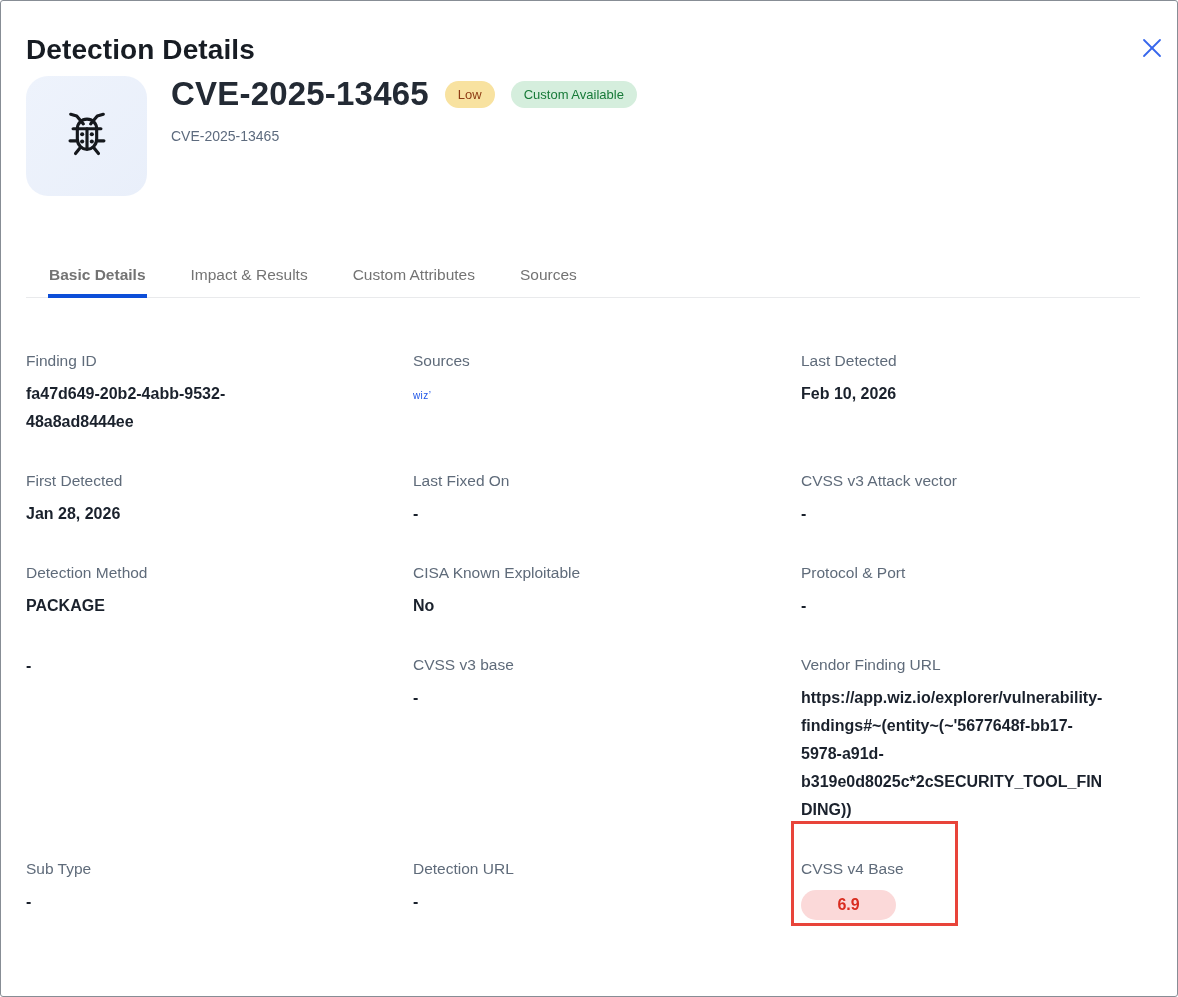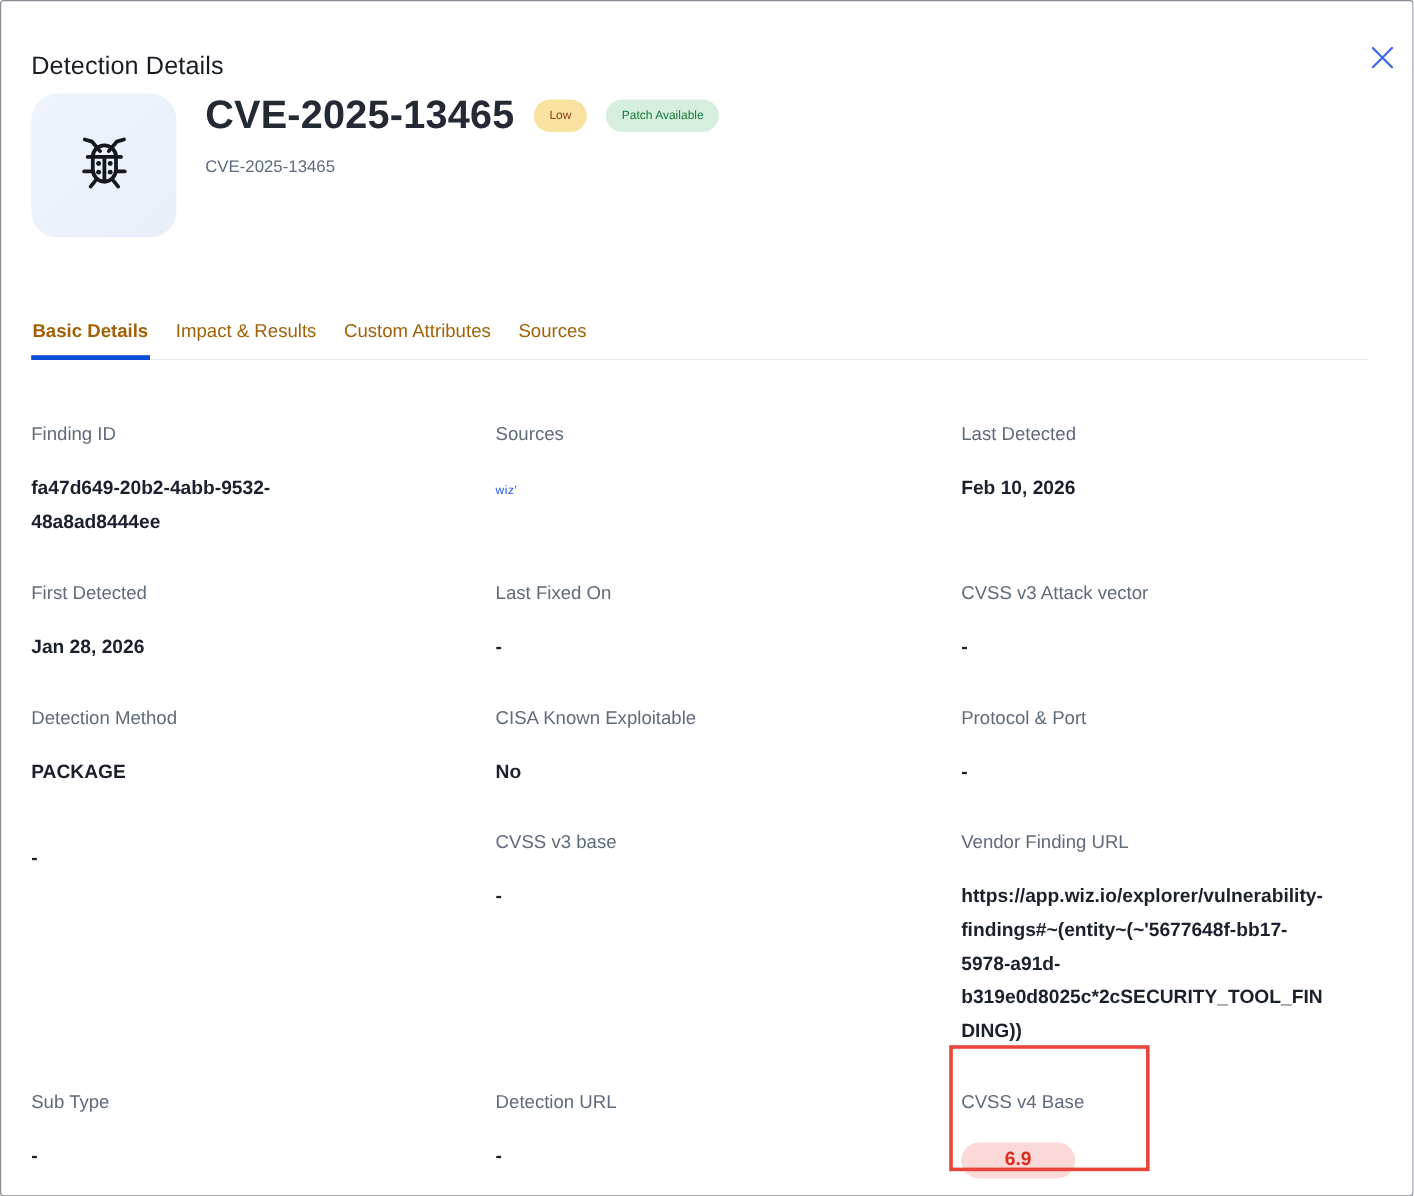--- a/index.html
+++ b/index.html
@@ -12,23 +12,23 @@
     height: 997px;
     background: #ffffff;
     border: 1px solid #878d95;
     border-radius: 3px;
     overflow: hidden;
     padding: 0 38px 0 25px;
   }
 
   
   .modal-title {
-    margin-top: 43px;
-    font-size: 21px;
-    font-weight: 400;
+    margin-top: 33px;
+    font-size: 28px;
+    font-weight: 700;
     color: #171c23;
     letter-spacing: 0.1px;
   }
   .close-btn {
     position: absolute;
     top: 34px;
     right: 12px;
     width: 26px;
     height: 26px;
     background: none;
@@ -58,21 +58,21 @@
     color: #232a34;
     letter-spacing: 0.2px;
     line-height: 1.05;
   }
   .badge {
     display: inline-flex;
     align-items: center;
     height: 27px;
     padding: 0 13px;
     border-radius: 999px;
-    font-size: 10px;
+    font-size: 13px;
     font-weight: 400;
     white-space: nowrap;
   }
   .badge-severity { background: var(--severity-low-bg); color: var(--severity-low-text); }
   .badge-patch    { background: var(--patch-bg); color: var(--patch-text); }
   .sub-heading {
     margin-top: 16px;
     font-size: 14px;
     color: #5d6b7e;
   }
@@ -82,23 +82,24 @@
     margin-top: 70px;
     width: 1114px;
     display: flex;
     gap: 21px;
     border-bottom: 1px solid #e9eaec;
   }
   .tab {
     position: relative;
     padding: 0 1px 13px 1px;
     font-size: 15.5px;
-    color: #a16207;
+    color: #737373;
     cursor: pointer;
     white-space: nowrap;
+    margin-left: 22px;
   }
   .tab.active { font-weight: 700; }
   .tab.active::after {
     content: "";
     position: absolute;
     left: 0; right: 0; bottom: -1px;
     height: 4px;
     background: var(--accent-blue);
   }
 
@@ -110,21 +111,21 @@
     row-gap: 24px;
   }
   .field { position: relative; }
   .field-label {
     font-size: 15.5px;
     line-height: 22px;
     color: #5f6b7a;
     margin-top: 10px;
   }
   .field-value {
-    margin-top: 20px;
+    margin-top: 8px;
     max-width: 305px;
     font-size: 16px;
     line-height: 28px;
     font-weight: 600;
     color: #1a212c;
     overflow-wrap: anywhere;
   }
   .wiz-logo {
     display: inline-block;
     margin-top: 4px;
@@ -187,21 +188,21 @@
         <circle cx="20" cy="22.5" r="1.7" fill="#15181d" stroke="none"></circle>
         <circle cx="28" cy="22.5" r="1.7" fill="#15181d" stroke="none"></circle>
         <circle cx="20" cy="28.5" r="1.7" fill="#15181d" stroke="none"></circle>
         <circle cx="28" cy="28.5" r="1.7" fill="#15181d" stroke="none"></circle>
       </svg>
     </div>
     <div class="header-info">
       <div class="heading-line">
         <span class="cve-heading">CVE-2025-13465</span>
         <span class="badge badge-severity">Low</span>
-        <span class="badge badge-patch">Patch Available</span>
+        <span class="badge badge-patch">Custom Available</span>
       </div>
       <div class="sub-heading">CVE-2025-13465</div>
     </div>
   </div>
 
   <div class="tabs">
       <div class="tab active"><span class="tab-label">Basic Details</span></div>
       <div class="tab"><span class="tab-label">Impact &amp; Results</span></div>
       <div class="tab"><span class="tab-label">Custom Attributes</span></div>
       <div class="tab"><span class="tab-label">Sources</span></div>

